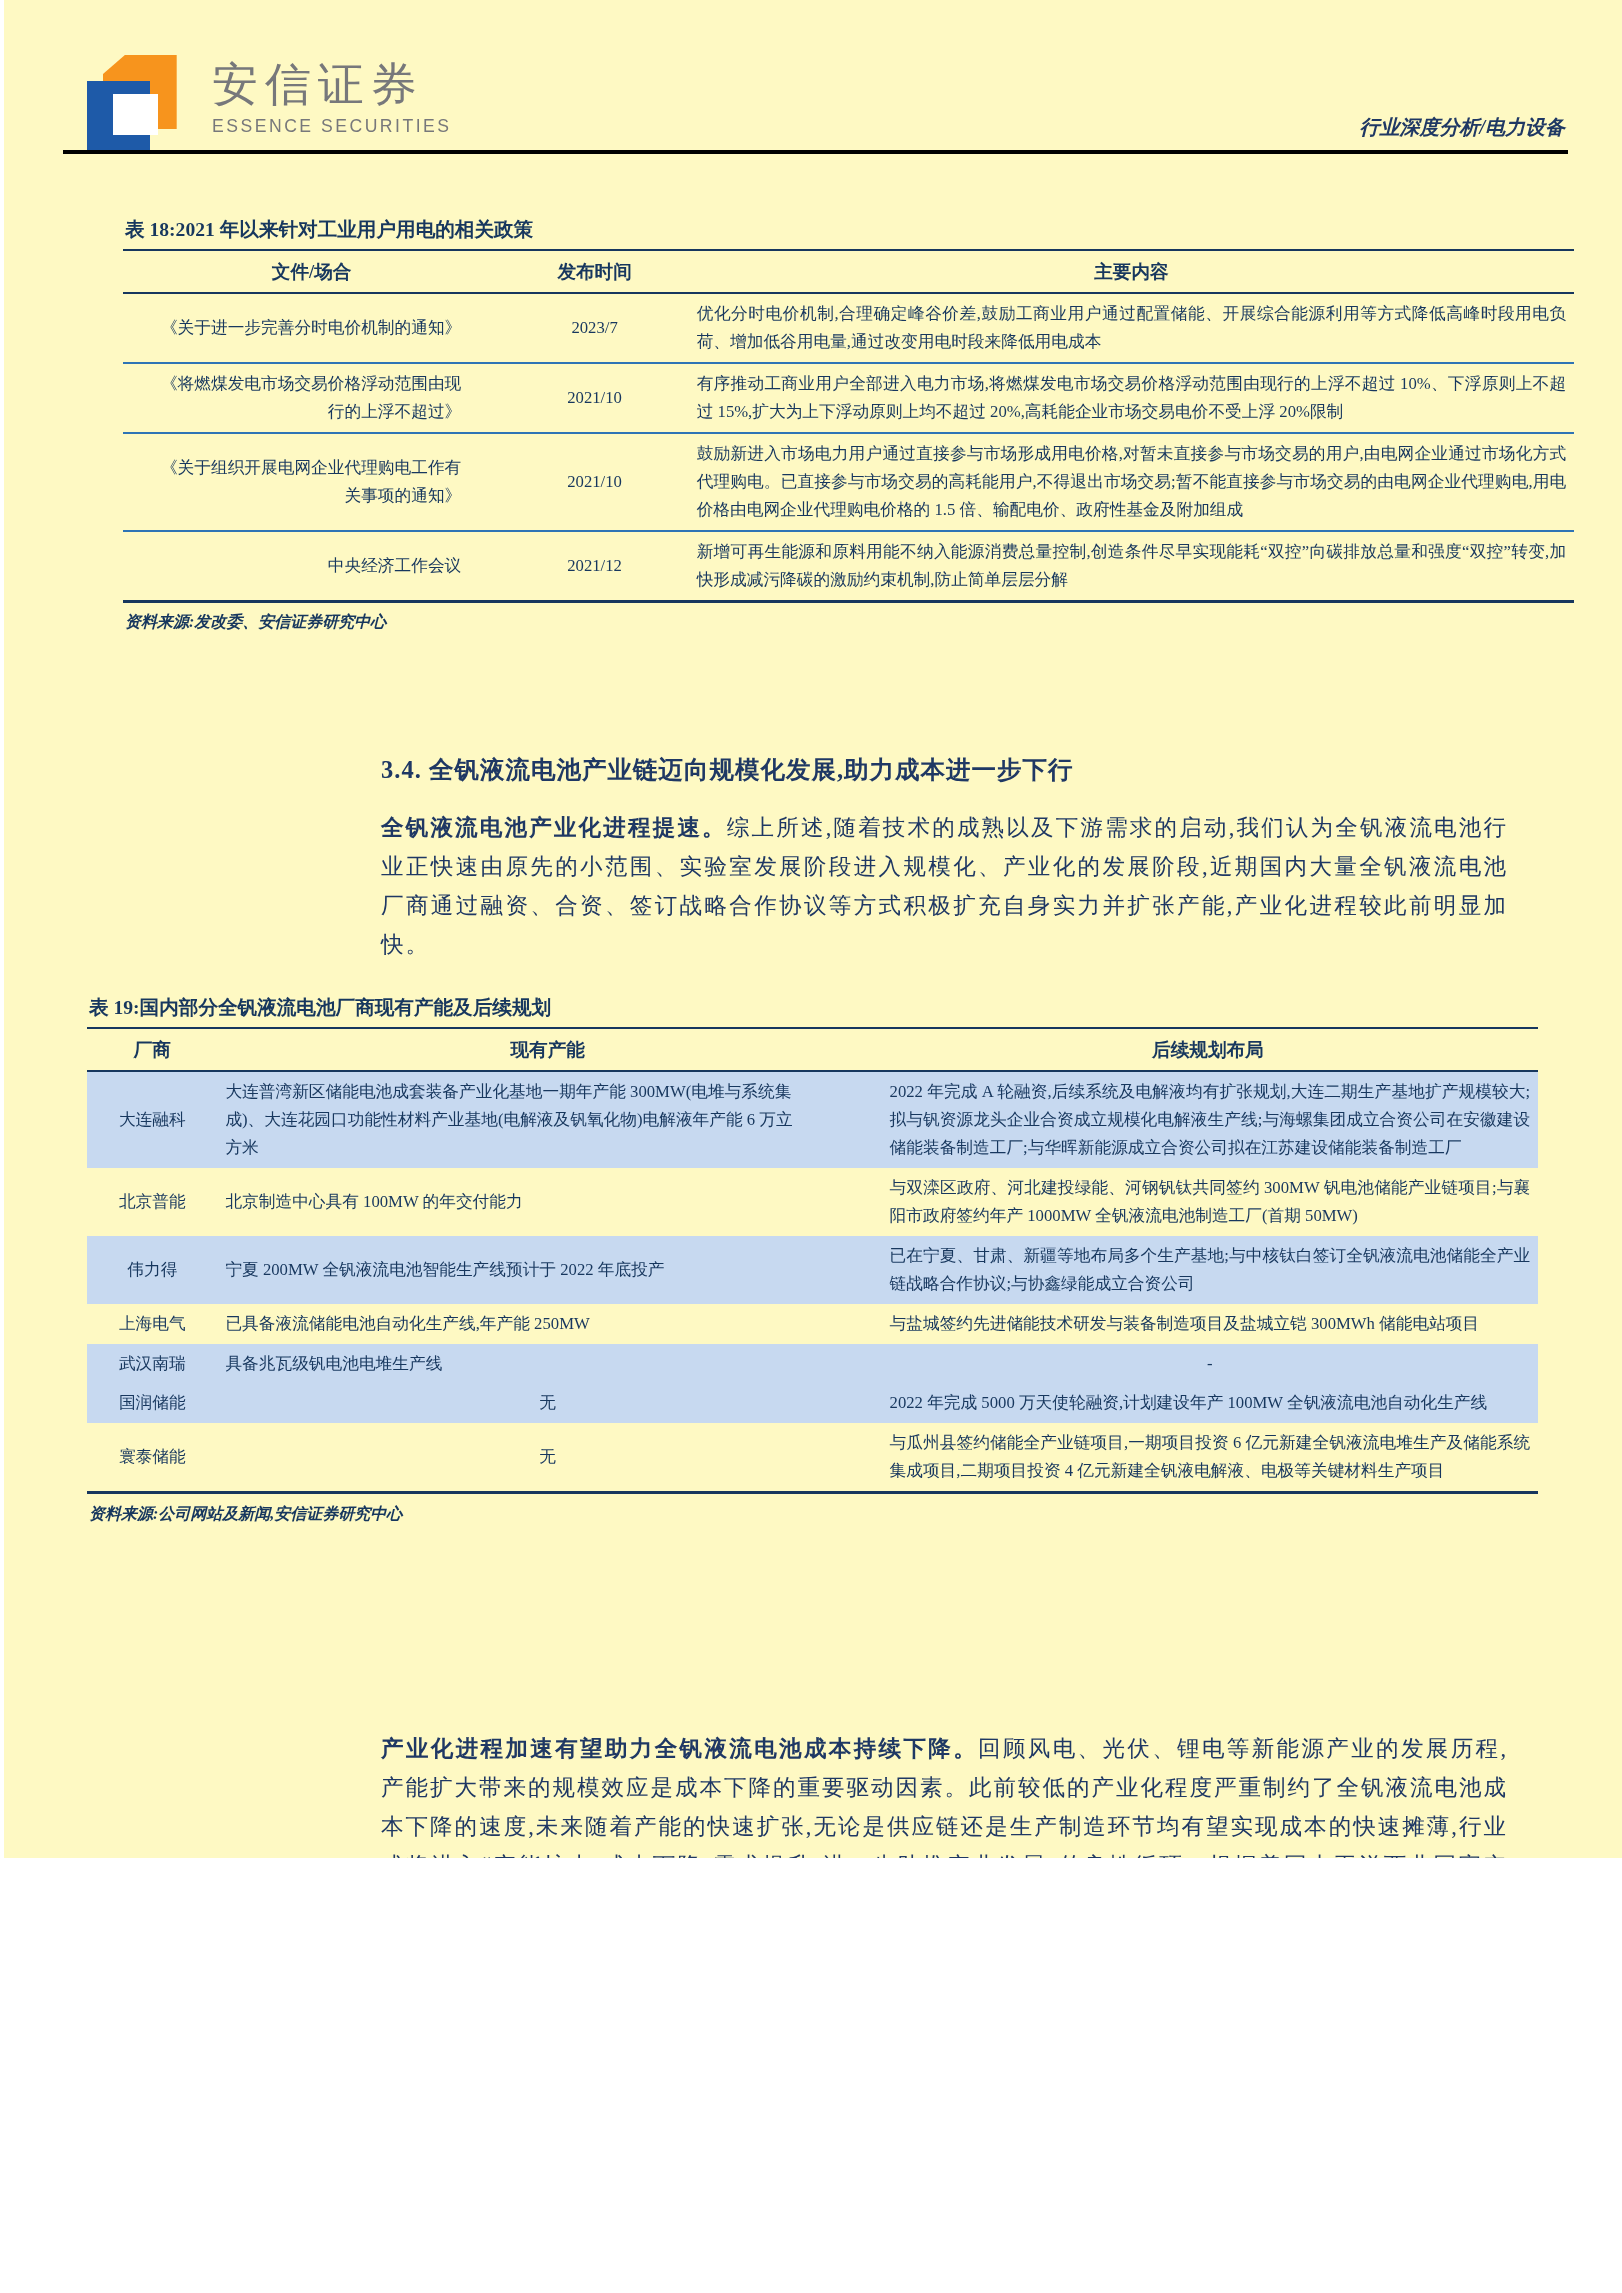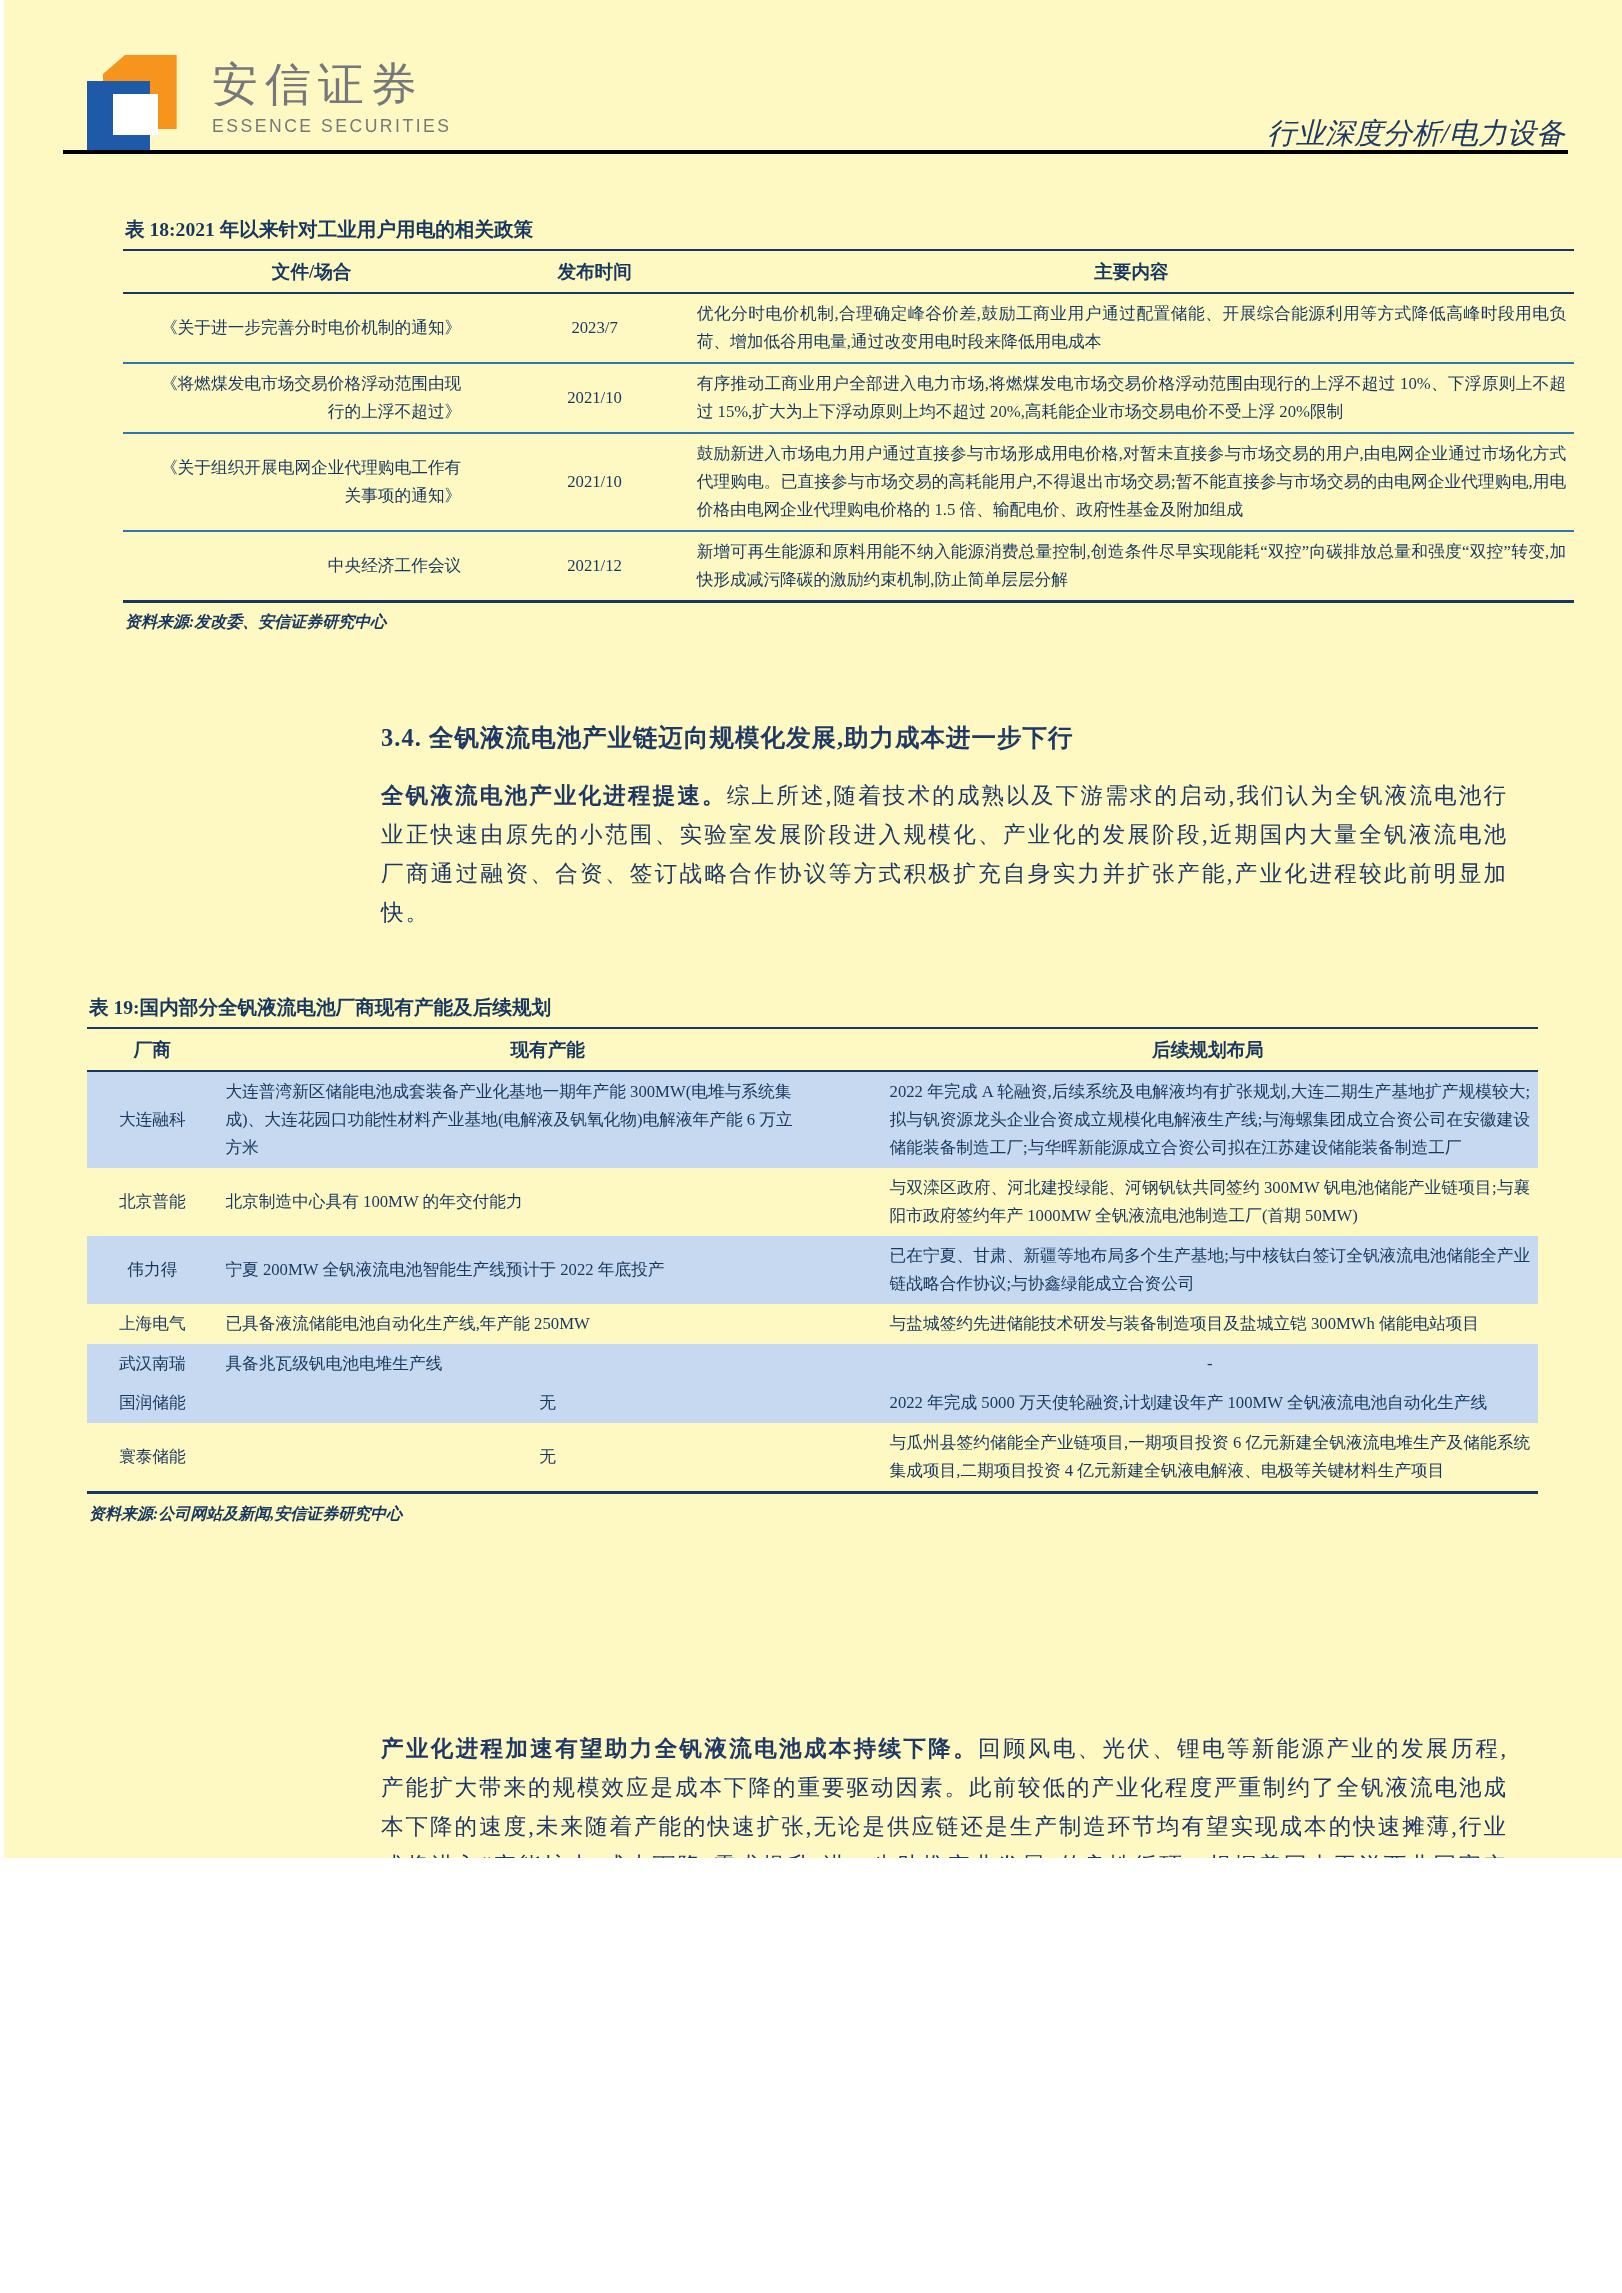--- a/index.html
+++ b/index.html
@@ -14,21 +14,21 @@
   
   .logo{position:absolute;left:83px;top:55px;width:490px;height:100px;}
   .logo-mark{position:absolute;left:0;top:0;width:110px;height:96px;}
   .logo-orange{position:absolute;left:15.7px;top:0;width:74px;height:74px;background:var(--logo-orange);
     clip-path:polygon(30% 0,100% 0,100% 100%,0 100%,0 26%);}
   .logo-blue{position:absolute;left:0;top:25.5px;width:63px;height:71px;background:var(--logo-blue);}
   .logo-white{position:absolute;left:25.5px;top:39px;width:45px;height:41px;background:#fff;}
   .brand{position:absolute;left:125px;top:2px;}
   .brand-cn{font-family:"Liberation Sans",sans-serif;font-size:46px;line-height:55px;color:var(--brand-gray);letter-spacing:6.9px;font-weight:500;}
   .brand-en{font-family:"Liberation Sans",sans-serif;font-size:17.6px;letter-spacing:2.5px;color:var(--brand-gray);font-weight:normal;margin-top:3.9px;}
-  .header-type{position:absolute;right:61px;top:114px;font-size:29px;font-weight:normal;font-style:italic;color:var(--navy);}
+  .header-type{position:absolute;right:61px;top:114px;font-size:20px;font-weight:bold;font-style:italic;color:var(--navy);}
   .header-rule{position:absolute;left:59px;top:150px;width:1505px;height:3.9px;background:var(--rule-black);}
 
   
   .tbl-block{position:absolute;left:83px;width:1451px;}
   .t18-block{top:216px;margin-left:36px;}
   .t19-block{top:994px;}
   .tbl-title{font-size:19.6px;font-weight:bold;color:var(--navy-dark);padding:0 0 5.9px 2px;border-bottom:2.9px solid var(--navy-dark);}
   table.tbl{width:100%;border-collapse:collapse;table-layout:fixed;border-bottom:3.9px solid var(--navy-dark);}
   .tbl thead tr{border-bottom:2.9px solid var(--navy-dark);}
   .tbl th{font-size:18.6px;font-weight:bold;color:var(--navy-dark);text-align:center;padding:7.8px 3.9px;}
@@ -43,21 +43,21 @@
   .t19 td:nth-child(2){padding-right:78px;text-align:left;}
   .t19 td:nth-child(3){padding-left:11.8px;}
   .t19 tbody tr.shaded{background:var(--row-shade);}
   td.ctr{text-align:center !important;padding-right:7.8px !important;}
   .source{font-size:16px;font-style:italic;color:var(--navy-dark);margin-top:9.8px;padding-left:2px;font-weight:bold;}
 
   
   .body-sec{position:absolute;left:377px;width:1127px;}
   .sec1{top:721px;}
   .sec2{top:1729px;}
-  .sec-heading{font-size:24.5px;font-weight:bold;color:var(--navy);letter-spacing:1px;margin-bottom:21.6px;}
+  .sec-heading{font-size:24.5px;font-weight:bold;color:var(--navy);letter-spacing:1px;margin-bottom:21.6px;margin-top:32px;}
   .para{font-size:22.5px;line-height:39px;letter-spacing:2px;text-align:justify;color:var(--navy);}
   .para b{font-weight:bold;}
 
   
   .footer-rule{position:absolute;left:59px;top:2199px;width:1505px;height:3.9px;background:var(--rule-black);}
   .footer-left{position:absolute;left:59px;top:2213px;font-size:14.7px;font-weight:bold;font-style:italic;color:var(--navy-dark);line-height:26.5px;}
   .page-num{position:absolute;left:0;top:2207px;width:1622px;text-align:center;font-family:"Liberation Sans",sans-serif;font-size:18.6px;color:#000;}
 </style>
 </head>
 <body>

